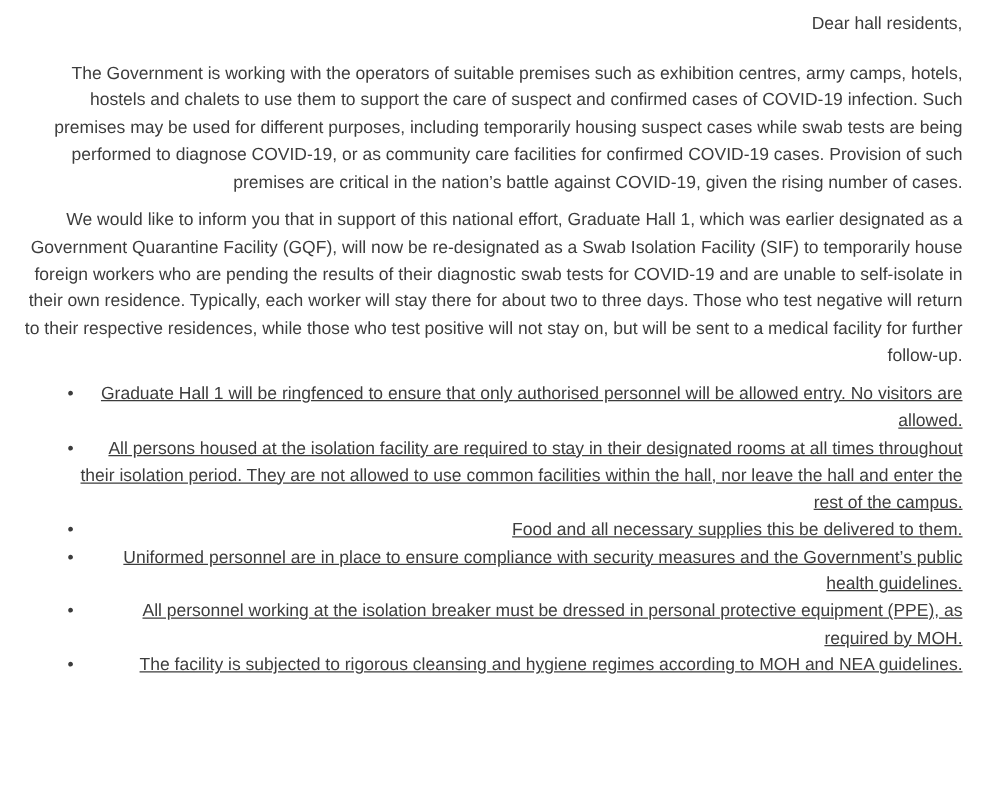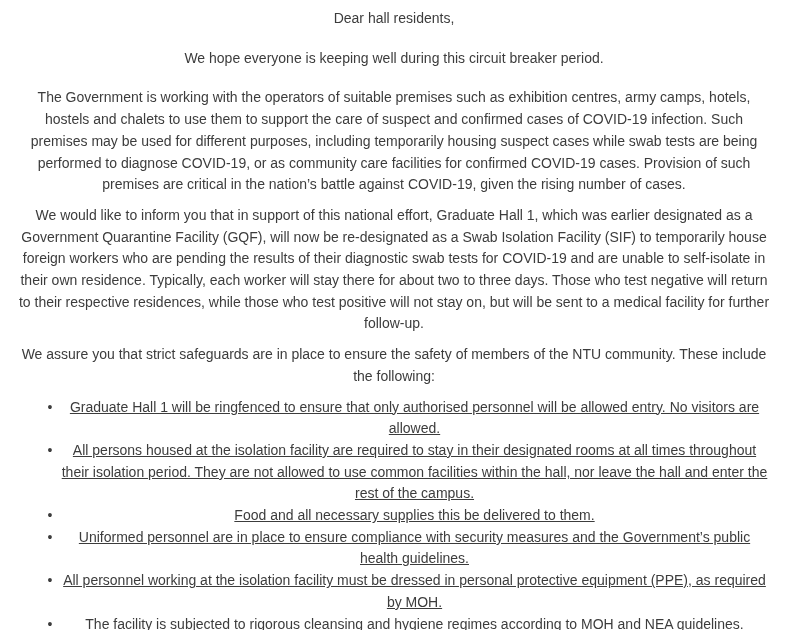--- a/index.html
+++ b/index.html
@@ -14,21 +14,21 @@
   }
   .doc {
     box-sizing: border-box;
     width: 800px;
     height: 630px;
     padding: 8px 30px 0 18px;
     font-family: "Liberation Sans", "DejaVu Sans", sans-serif;
     font-size: 14px;
     line-height: 21.7px;
     color: #3c3c3c;
-    text-align: center;
+    text-align: right;
   }
   .salutation {
     margin: 0 0 18px 0;
   }
   .para {
     margin: 0 0 9px 0;
   }
   .para.gap-large {
     margin-bottom: 18px;
   }
@@ -50,27 +50,25 @@
     text-decoration: underline;
   }
 </style>
 </head>
 <body>
 
 <div class="doc">
 
   <p class="salutation">Dear hall residents,</p>
 
-  <p class="para gap-large">We hope everyone is keeping well during this circuit breaker period.</p>
 
   <p class="para">The Government is working with the operators of suitable premises such as exhibition centres, army camps, hotels, hostels and chalets to use them to support the care of suspect and confirmed cases of COVID-19 infection. Such premises may be used for different purposes, including temporarily housing suspect cases while swab tests are being performed to diagnose COVID-19, or as community care facilities for confirmed COVID-19 cases. Provision of such premises are critical in the nation’s battle against COVID-19, given the rising number of cases.</p>
 
   <p class="para">We would like to inform you that in support of this national effort, Graduate Hall 1, which was earlier designated as a Government Quarantine Facility (GQF), will now be re-designated as a Swab Isolation Facility (SIF) to temporarily house foreign workers who are pending the results of their diagnostic swab tests for COVID-19 and are unable to self-isolate in their own residence. Typically, each worker will stay there for about two to three days. Those who test negative will return to their respective residences, while those who test positive will not stay on, but will be sent to a medical facility for further follow-up.</p>
 
-  <p class="para">We assure you that strict safeguards are in place to ensure the safety of members of the NTU community. These include the following:</p>
 
   <ul class="safeguards">
 
     <li class="bullet-item">
       <span class="bullet">•</span>
       <span class="bullet-text">Graduate Hall 1 will be ringfenced to ensure that only authorised personnel will be allowed entry. No visitors are allowed.</span>
     </li>
 
     <li class="bullet-item">
       <span class="bullet">•</span>
@@ -82,21 +80,21 @@
       <span class="bullet-text">Food and all necessary supplies this be delivered to them.</span>
     </li>
 
     <li class="bullet-item">
       <span class="bullet">•</span>
       <span class="bullet-text">Uniformed personnel are in place to ensure compliance with security measures and the Government’s public health guidelines.</span>
     </li>
 
     <li class="bullet-item">
       <span class="bullet">•</span>
-      <span class="bullet-text">All personnel working at the isolation facility must be dressed in personal protective equipment (PPE), as required by MOH.</span>
+      <span class="bullet-text">All personnel working at the isolation breaker must be dressed in personal protective equipment (PPE), as required by MOH.</span>
     </li>
 
     <li class="bullet-item">
       <span class="bullet">•</span>
       <span class="bullet-text">The facility is subjected to rigorous cleansing and hygiene regimes according to MOH and NEA guidelines.</span>
     </li>
 
   </ul>
 
 </div>

